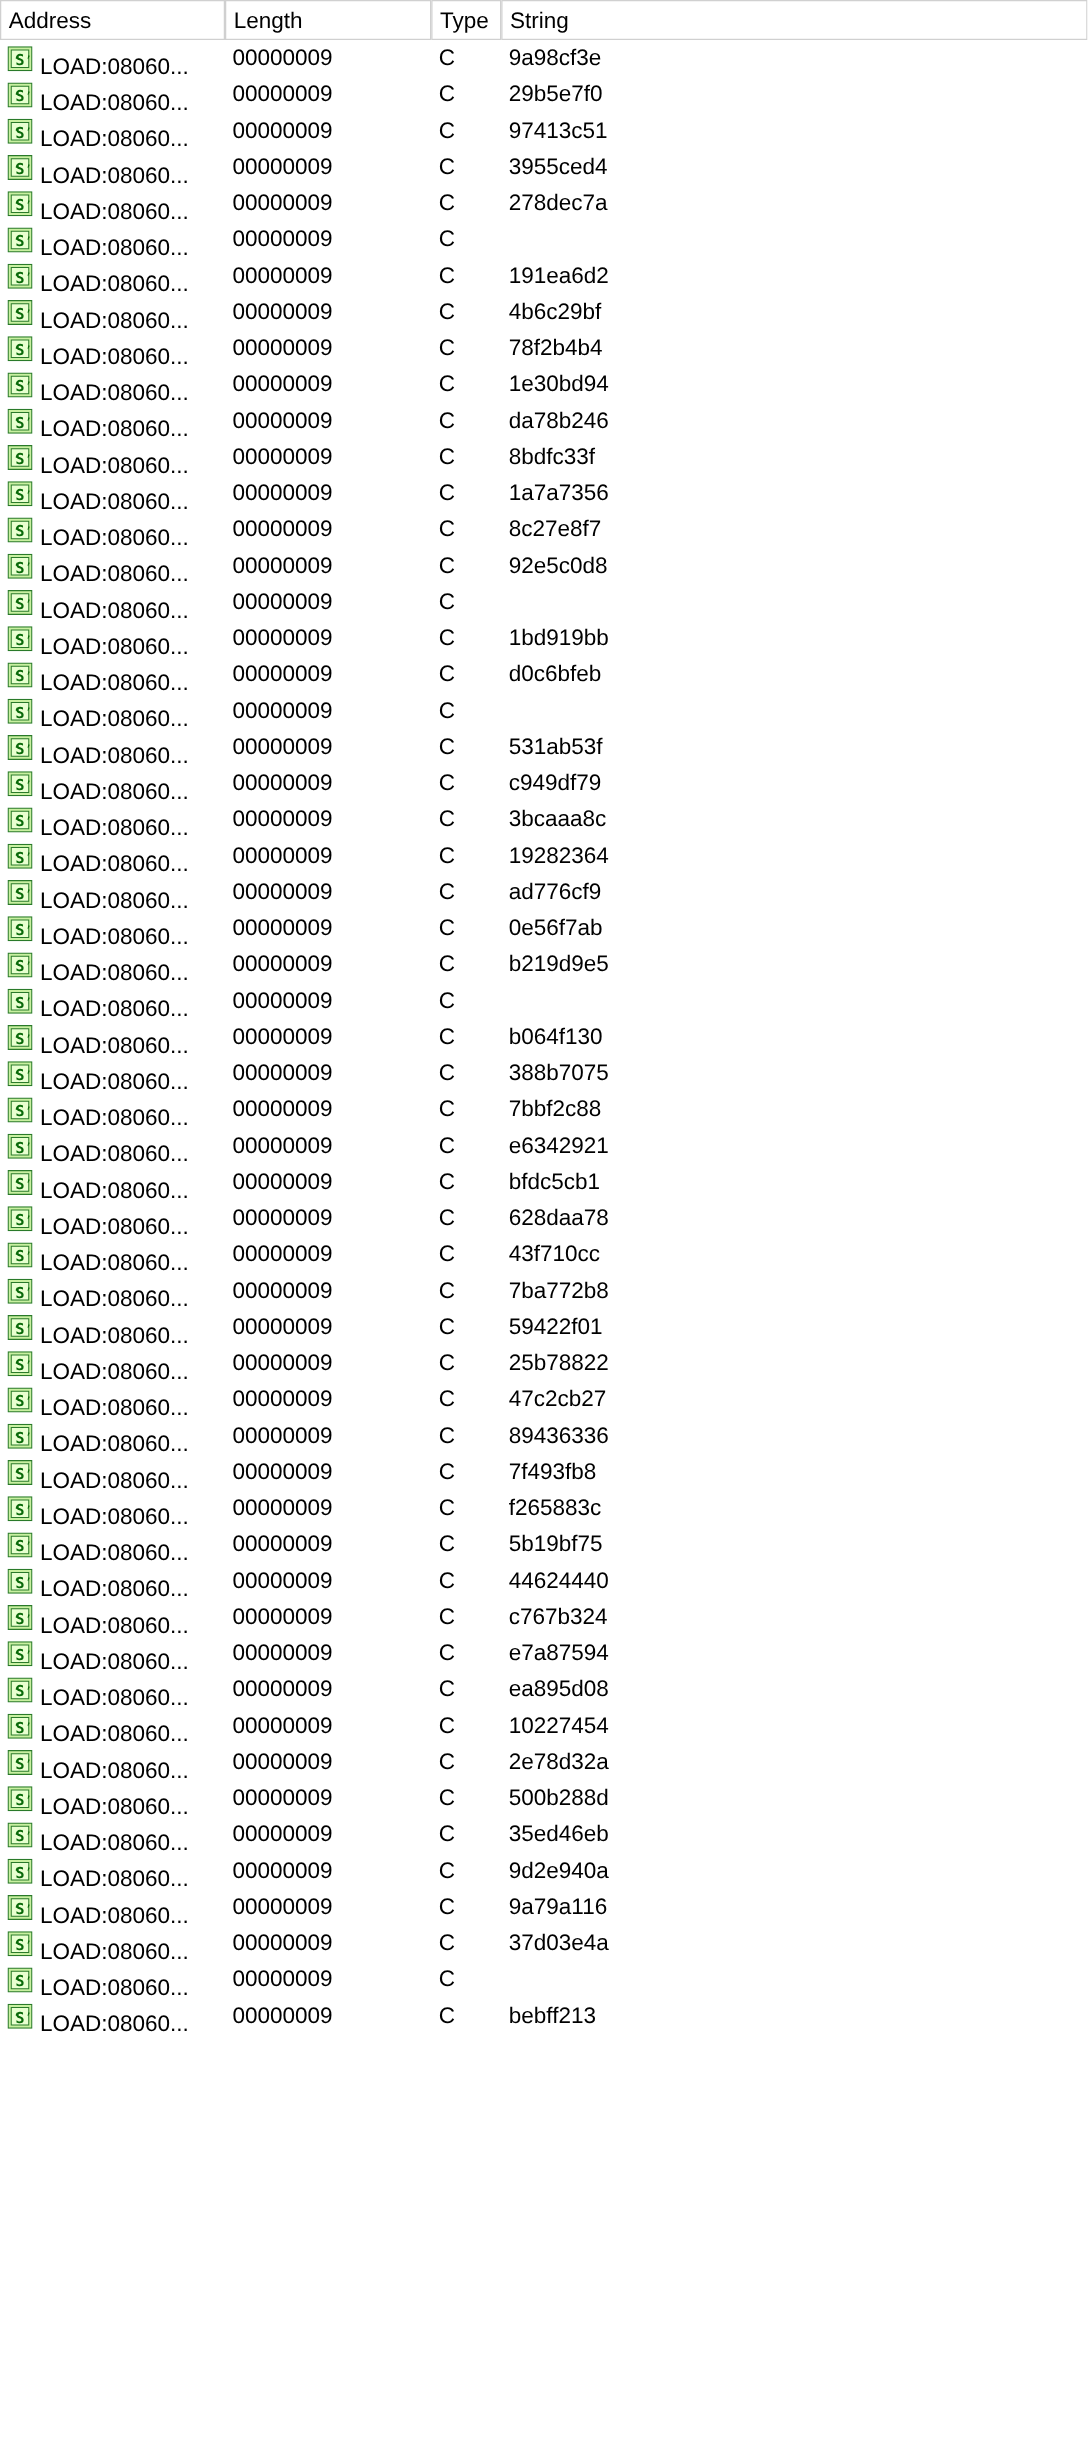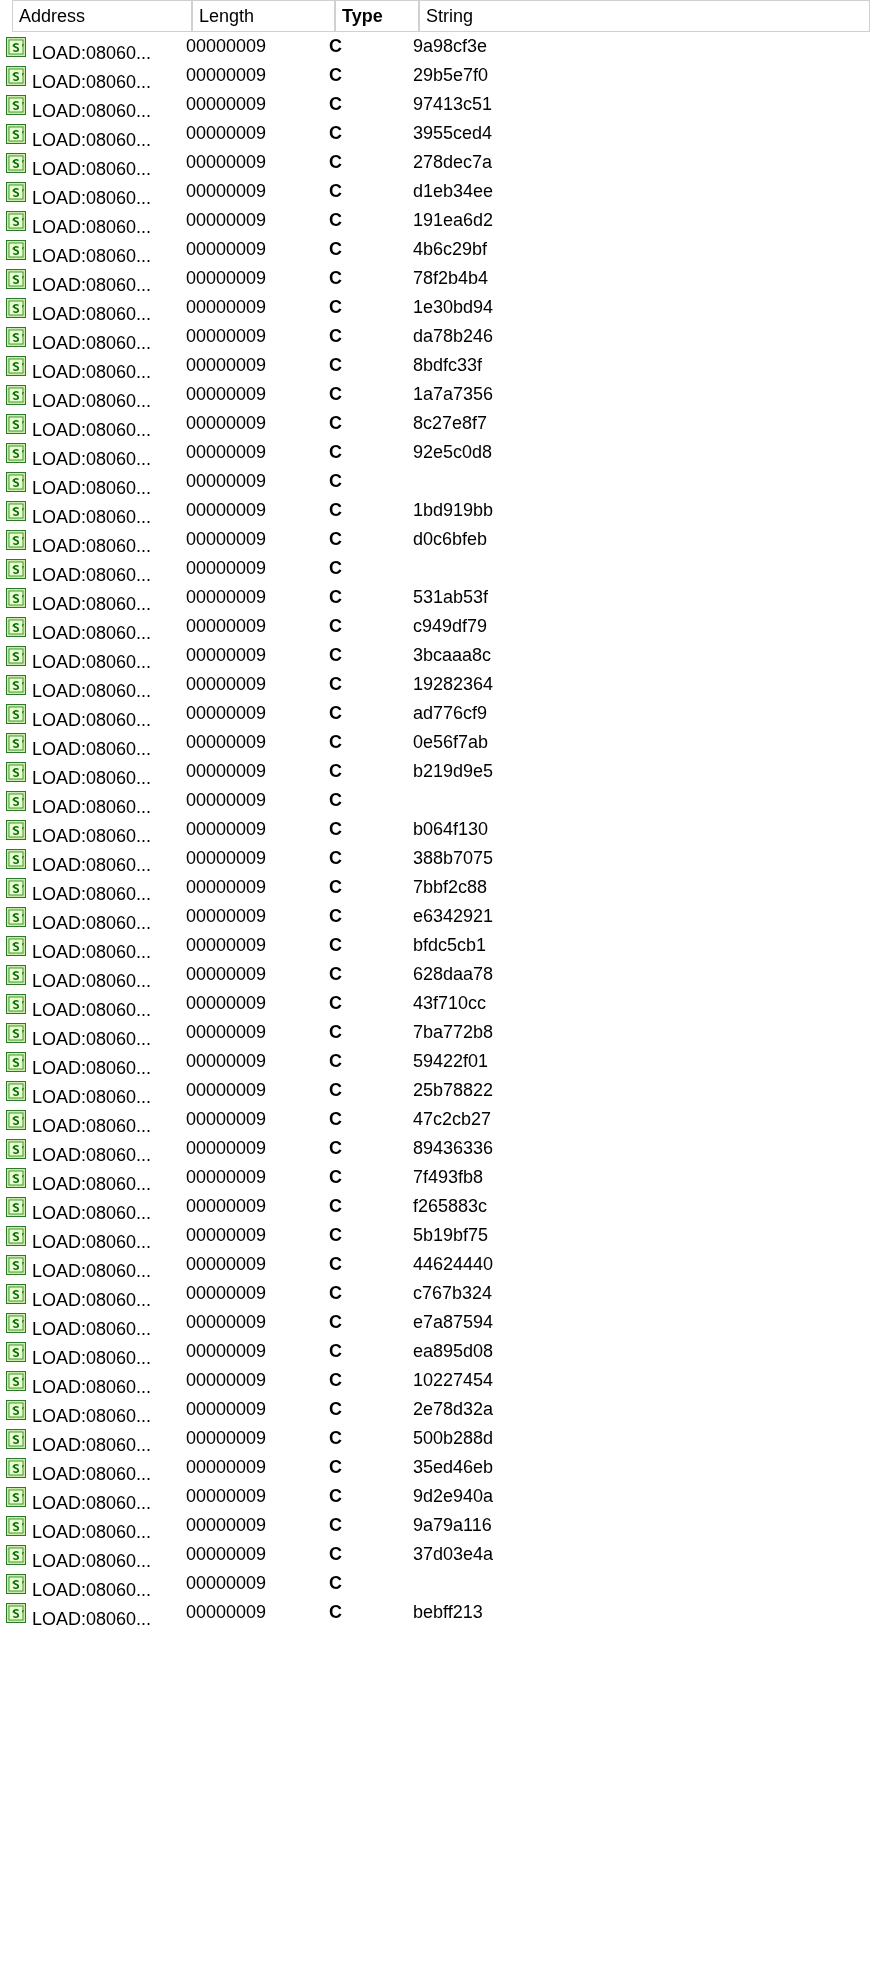--- a/index.html
+++ b/index.html
@@ -11,35 +11,34 @@
     width: 870px;
   }
   .table {
     width: 100%;
     border-collapse: collapse;
   }
   .header-row {
     display: flex;
     height: 32px;
     align-items: stretch;
-    padding-left: 12px;
   }
   .header-cell {
     border: 1px solid #d0d0d0;
     padding: 2px 6px;
     font-weight: normal;
     background: #ffffff;
     display: flex;
     align-items: center;
     overflow: hidden;
     white-space: nowrap;
   }
   .col-addr   { width: 180px; }
-  .col-length { width: 143px; }
-  .col-type   { width: 84px; font-weight: bold; }
+  .col-length { width: 165px; }
+  .col-type   { width: 56px; }
   .col-string { flex: 1; }
   .body {
     display: flex;
     flex-direction: column;
   }
   .row {
     display: flex;
     height: 29px;
     align-items: center;
   }
@@ -173,21 +172,20 @@
               <rect x="3" y="3" width="14" height="14" fill="#e8ffd0" stroke="#2a7a2a" stroke-width="0.8"></rect>
               <text x="10" y="15" text-anchor="middle" font-family="Consolas,monospace" font-size="12" font-weight="bold" fill="#0a6a0a">S</text>
               <text x="4.5" y="14" font-family="Consolas,monospace" font-size="9" fill="#0a6a0a">‘</text>
               <text x="14" y="14" font-family="Consolas,monospace" font-size="9" fill="#0a6a0a">’</text>
             </svg>
           </span>
           <span class="addr-text">LOAD:08060...</span>
         </div>
         <div class="cell col-length">00000009</div>
         <div class="cell col-type">C</div>
-        <div class="cell col-string">d1eb34ee</div>
       </div>
       <div class="row">
         <div class="cell col-addr">
           <span class="addr-icon">
             <svg width="20" height="20" viewBox="0 0 20 20">
               <rect x="0.5" y="0.5" width="19" height="19" fill="#c8f0a0" stroke="#2a7a2a" stroke-width="1"></rect>
               <rect x="3" y="3" width="14" height="14" fill="#e8ffd0" stroke="#2a7a2a" stroke-width="0.8"></rect>
               <text x="10" y="15" text-anchor="middle" font-family="Consolas,monospace" font-size="12" font-weight="bold" fill="#0a6a0a">S</text>
               <text x="4.5" y="14" font-family="Consolas,monospace" font-size="9" fill="#0a6a0a">‘</text>
               <text x="14" y="14" font-family="Consolas,monospace" font-size="9" fill="#0a6a0a">’</text>

